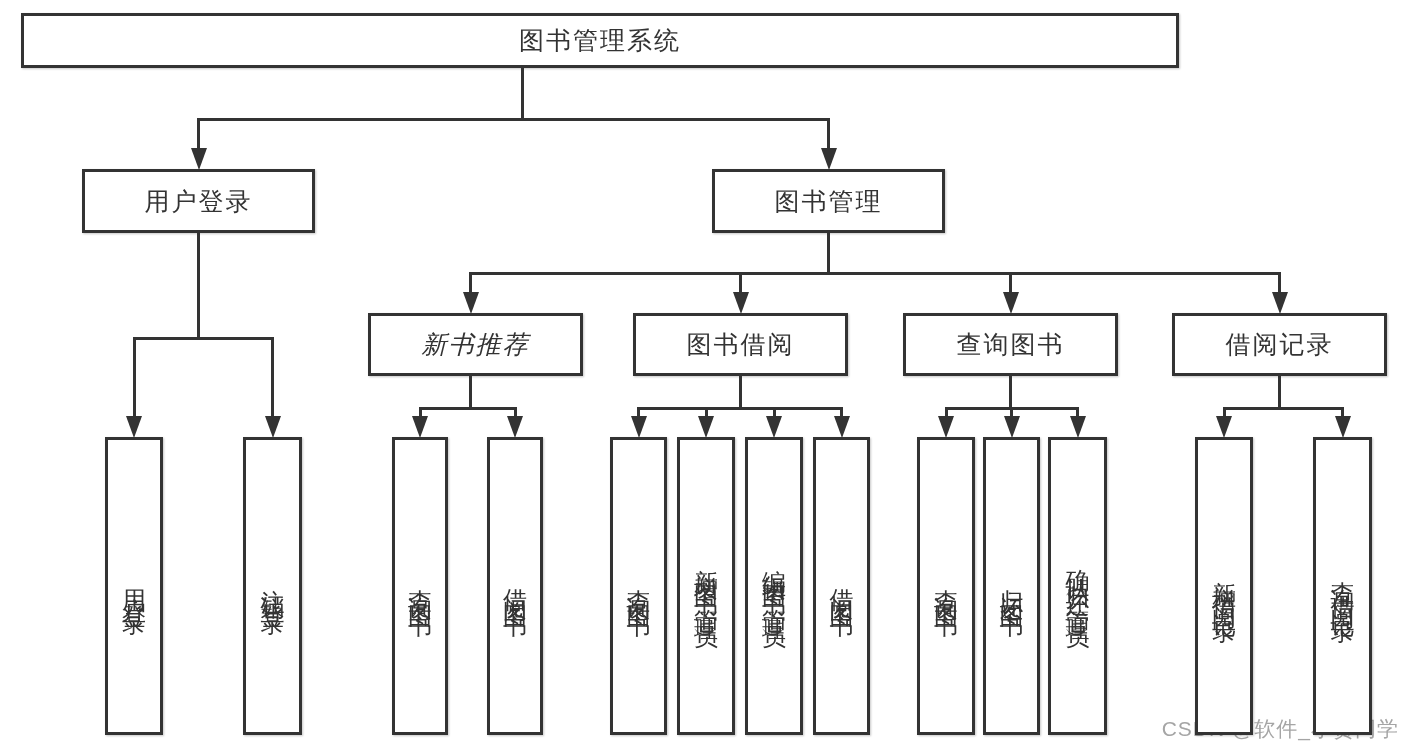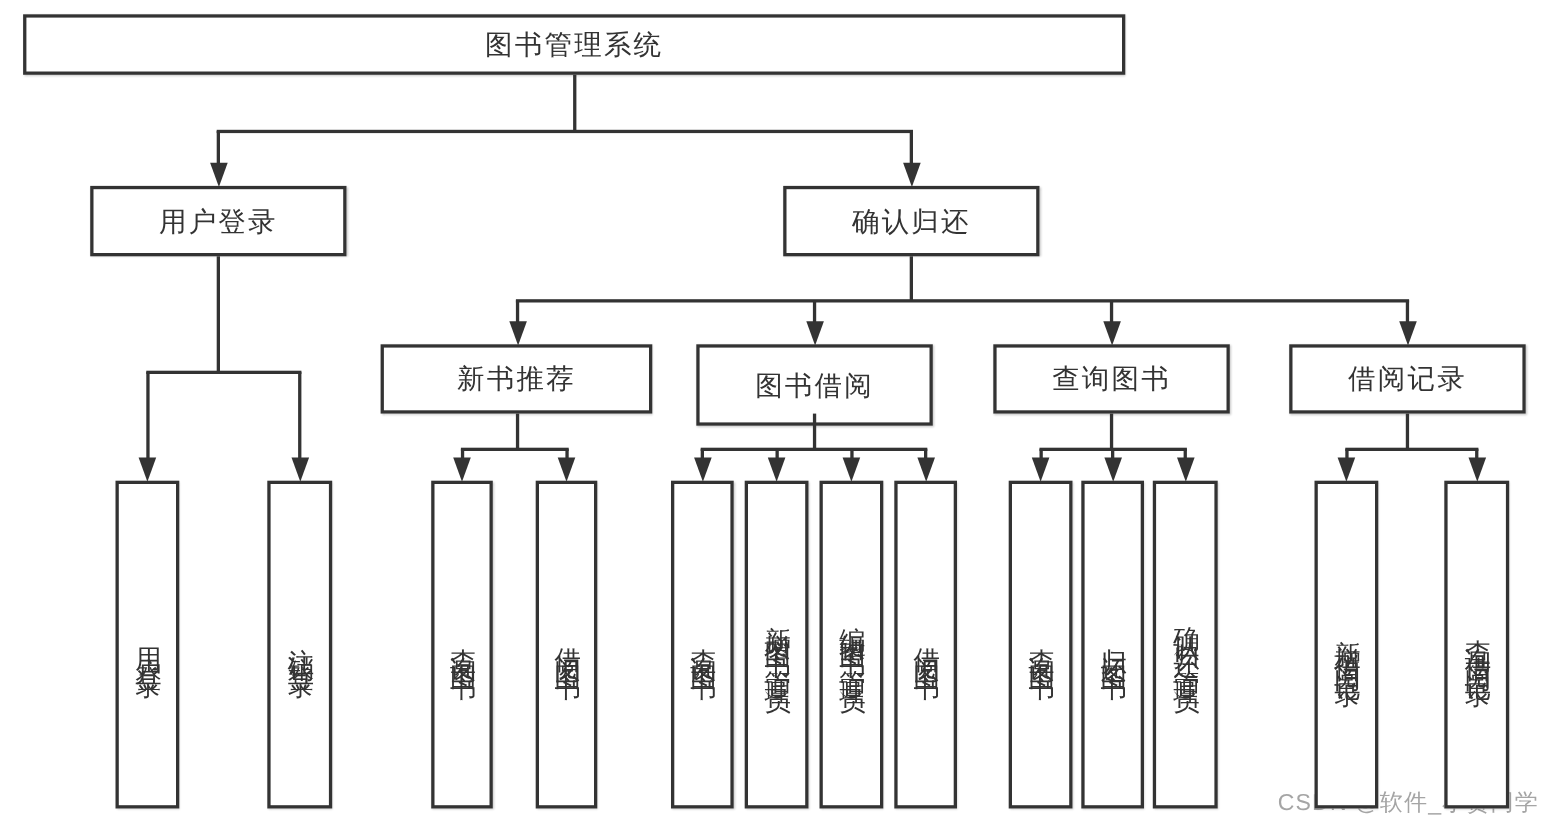--- a/index.html
+++ b/index.html
@@ -59,39 +59,39 @@
     color: #a5a5a5;
     text-shadow: 0 0 3px #ffffff, 1px 1px 2px #ffffff, -1px -1px 2px #ffffff;
     white-space: nowrap;
   }
 </style>
 </head>
 <body>
 
 <div class="canvas" id="canvas">
   <div class="watermark">CSDN @软件_小贺同学</div>
-<div class="node h" style="left: 21px; top: 13px; width: 1002px; height: 55px;">
+<div class="node h" style="left: 21px; top: 13px; width: 1158px; height: 55px;">
       <span>图书管理系统</span>
     </div>
     <div class="node h" style="left: 82px; top: 169px; width: 233px; height: 64px;">
       <span>用户登录</span>
     </div>
     <div class="node h" style="left: 712px; top: 169px; width: 233px; height: 64px;">
-      <span>确认归还</span>
+      <span>图书管理</span>
     </div>
     <div class="node v" style="left: 105px; top: 437px; width: 58px; height: 298px;">
       <span>用户登录</span>
     </div>
     <div class="node v" style="left: 243px; top: 437px; width: 59px; height: 298px;">
       <span>注销登录</span>
     </div>
-    <div class="node h" style="left: 346px; top: 313px; width: 247px; height: 63px;">
+    <div class="node h" style="left: 368px; top: 313px; width: 215px; height: 63px; font-style: italic;">
       <span>新书推荐</span>
     </div>
-    <div class="node h" style="left: 633px; top: 313px; width: 215px; height: 74px;">
+    <div class="node h" style="left: 633px; top: 313px; width: 215px; height: 63px;">
       <span>图书借阅</span>
     </div>
     <div class="node h" style="left: 903px; top: 313px; width: 215px; height: 63px;">
       <span>查询图书</span>
     </div>
     <div class="node h" style="left: 1172px; top: 313px; width: 215px; height: 63px;">
       <span>借阅记录</span>
     </div>
     <div class="node v" style="left: 392px; top: 437px; width: 56px; height: 298px;">
       <span>查询图书</span>

